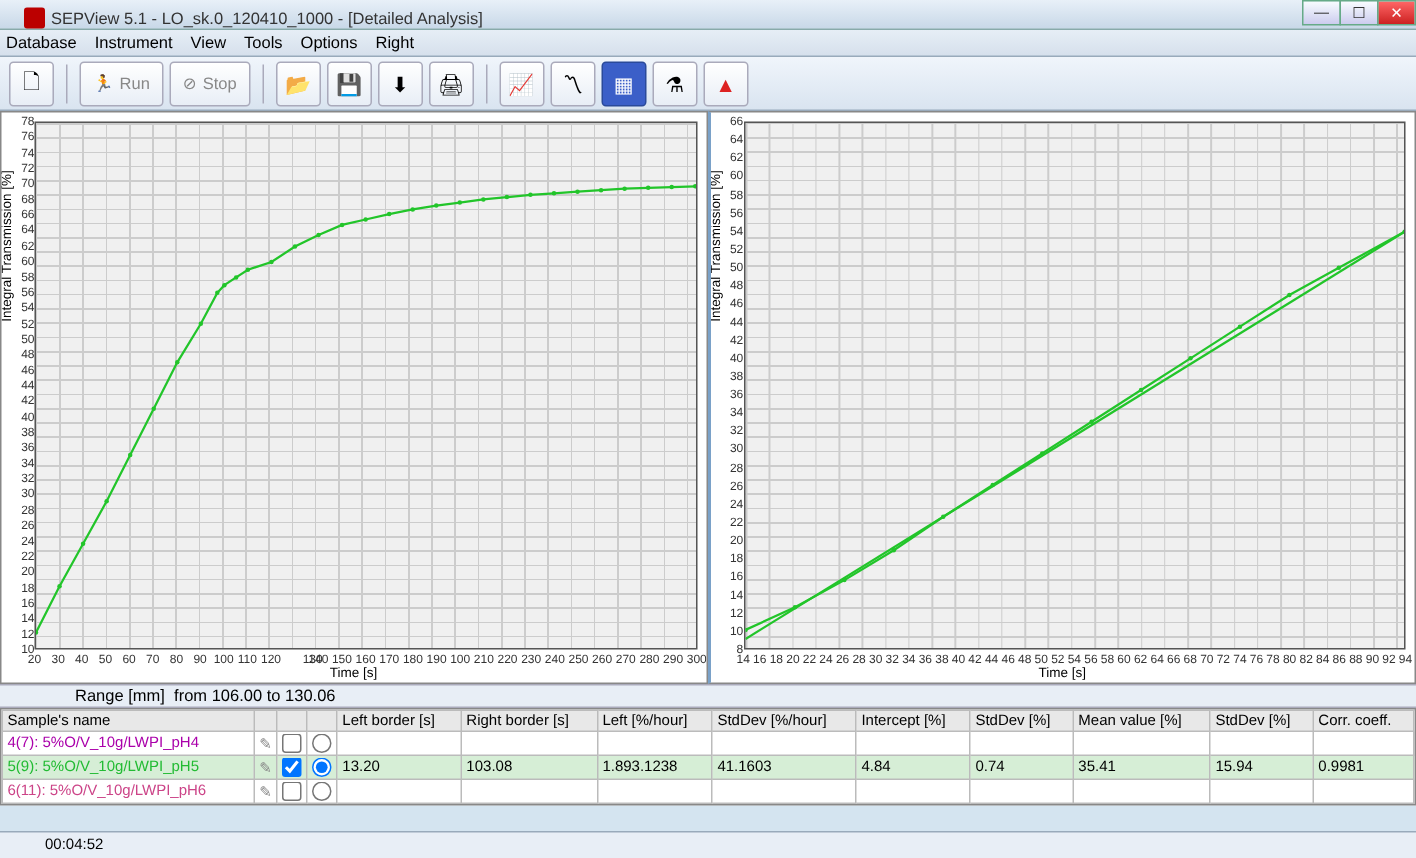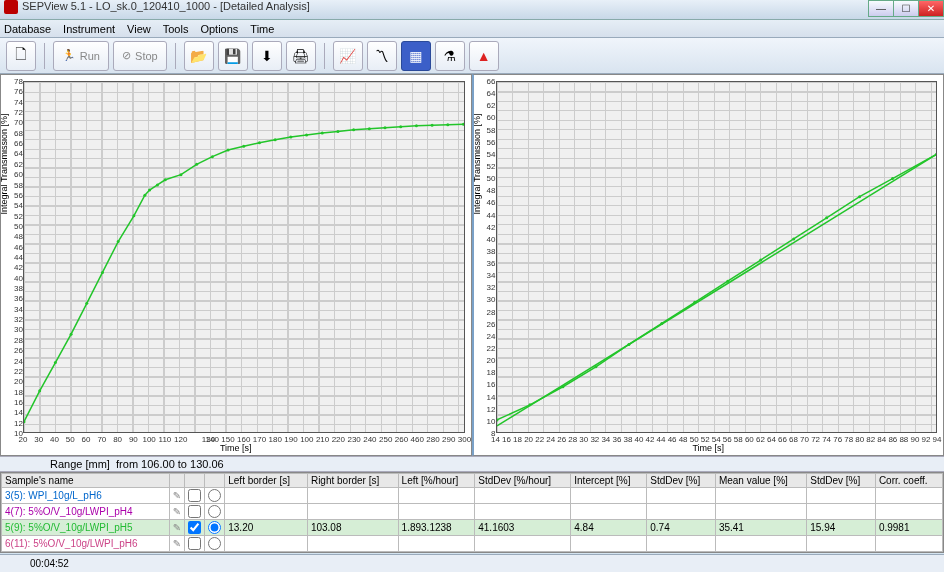--- a/index.html
+++ b/index.html
@@ -11,22 +11,22 @@
     height: 572px;
     overflow: hidden;
     position: relative;
   }
   
   .titlebar {
     height: 20px;
     background: linear-gradient(#e8f0f8, #c8d8e8);
     border-bottom: 1px solid #8aa;
     display: flex;
-    align-items: flex-start;
-    padding: 0 4px;
+    align-items: flex-end;
+    padding: 0 16px;
     font-size: 11px;
     color: #333;
     position: relative;
   }
   .titlebar .app-icon {
     width: 14px; height: 14px;
     background: #b00;
     border-radius: 2px;
     margin-right: 4px;
   }
@@ -194,21 +194,21 @@
     <div class="win-btn close">✕</div>
   </div>
 </div>
 
 <div class="menubar">
   <span>Database</span>
   <span>Instrument</span>
   <span>View</span>
   <span>Tools</span>
   <span>Options</span>
-  <span>Time</span>
+  <span>Right</span>
 </div>
 
 <div class="toolbar">
   <div class="tool-btn">🗋</div>
   <div class="tool-sep"></div>
   <div class="tool-btn wide">🏃 <span>Run</span></div>
   <div class="tool-btn wide">⊘ <span>Stop</span></div>
   <div class="tool-sep"></div>
   <div class="tool-btn">📂</div>
   <div class="tool-btn">💾</div>
@@ -327,21 +327,21 @@
         <span style="left: 53.5714%;">170</span>
         <span style="left: 57.1429%;">180</span>
         <span style="left: 60.7143%;">190</span>
         <span style="left: 64.2857%;">100</span>
         <span style="left: 67.8571%;">210</span>
         <span style="left: 71.4286%;">220</span>
         <span style="left: 75%;">230</span>
         <span style="left: 78.5714%;">240</span>
         <span style="left: 82.1429%;">250</span>
         <span style="left: 85.7143%;">260</span>
-        <span style="left: 89.2857%;">460</span>
+        <span style="left: 89.2857%;">270</span>
         <span style="left: 92.8571%;">280</span>
         <span style="left: 96.4286%;">290</span>
         <span style="left: 100%;">300</span>
       </div>
     <div class="ylabel">Integral Transmission [%]</div>
     <div class="xlabel">Time [s]</div>
   </div>
 
   <div class="chart-panel">
     <div class="yticks" id="yt1">
@@ -463,35 +463,20 @@
           <th>Left [%/hour]</th>
           <th>StdDev [%/hour]</th>
           <th>Intercept [%]</th>
           <th>StdDev [%]</th>
           <th>Mean value [%]</th>
           <th>StdDev [%]</th>
           <th>Corr. coeff.</th>
         </tr>
       </thead>
     <tbody id="tbody">
-        <tr class="row-3">
-          <td>3(5): WPI_10g/L_pH6</td>
-          <td class="chk"><span style="color:#888">✎</span></td>
-          <td class="chk"><input type="checkbox" style=""></td>
-          <td class="chk"><input type="radio" name="rsel" style=""></td>
-          <td></td>
-          <td></td>
-          <td></td>
-          <td></td>
-          <td></td>
-          <td></td>
-          <td></td>
-          <td></td>
-          <td></td>
-        </tr>
         <tr class="row-4">
           <td>4(7): 5%O/V_10g/LWPI_pH4</td>
           <td class="chk"><span style="color:#888">✎</span></td>
           <td class="chk"><input type="checkbox" style=""></td>
           <td class="chk"><input type="radio" name="rsel" style=""></td>
           <td></td>
           <td></td>
           <td></td>
           <td></td>
           <td></td>

